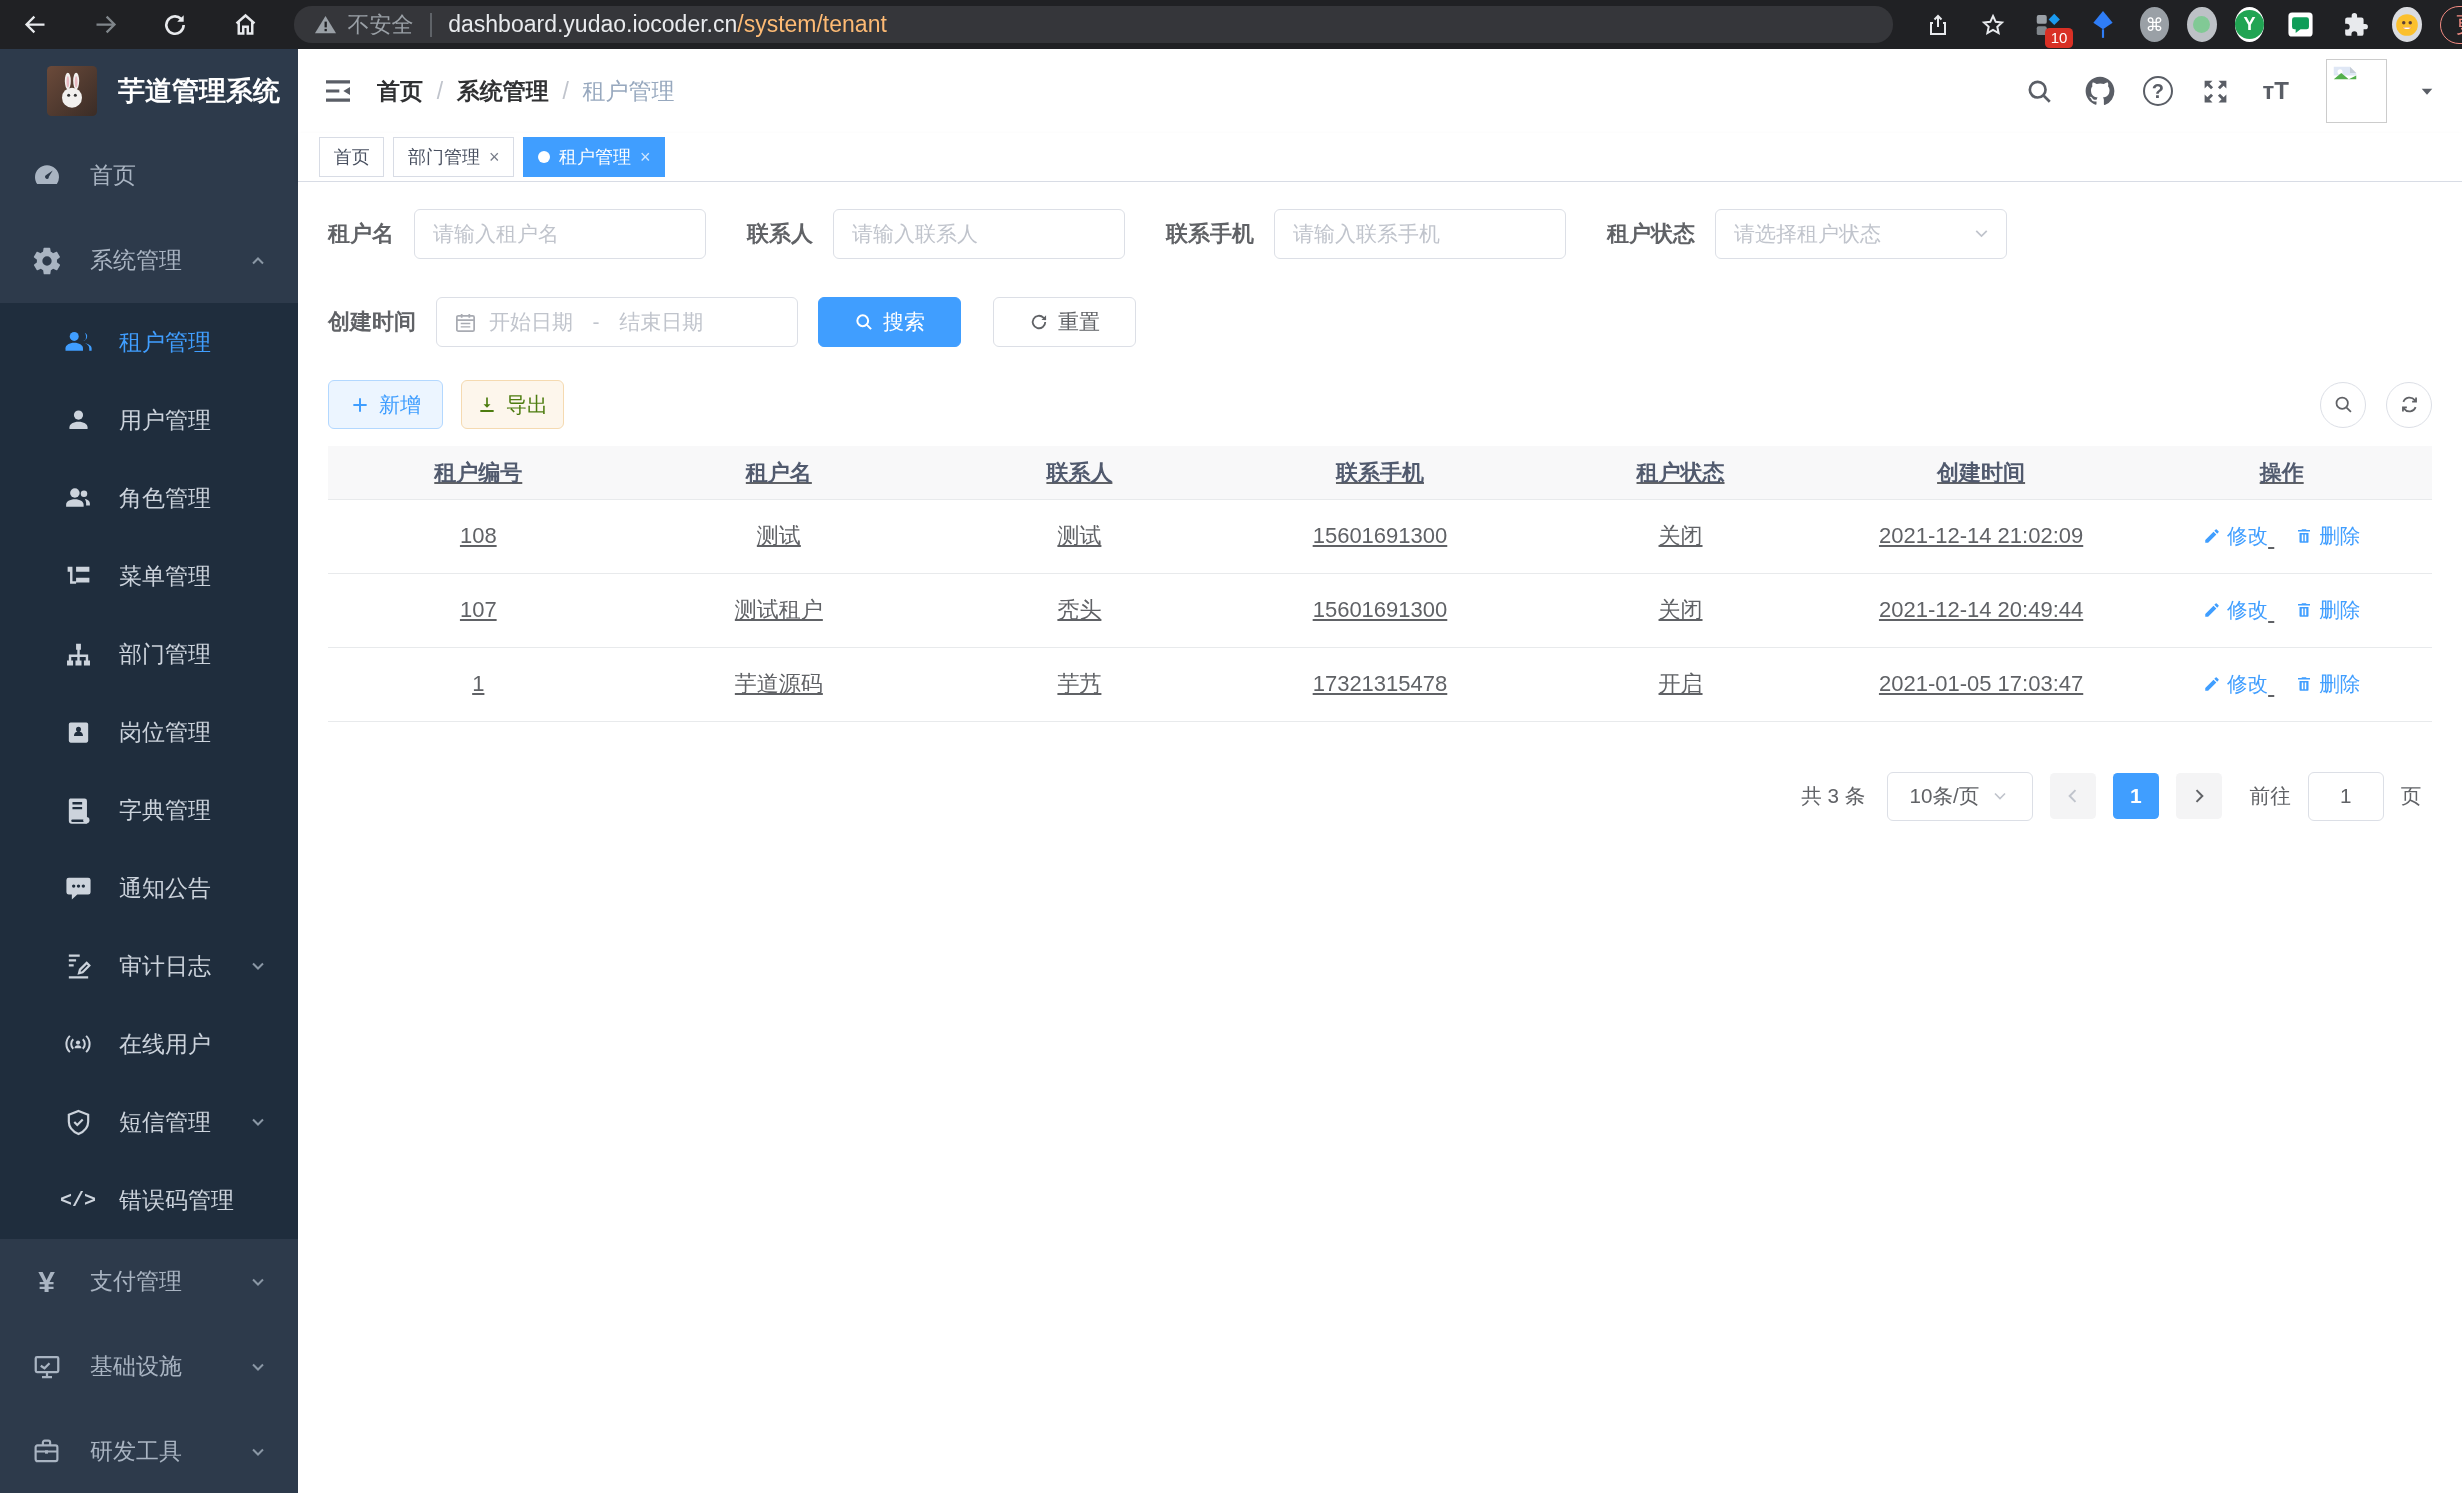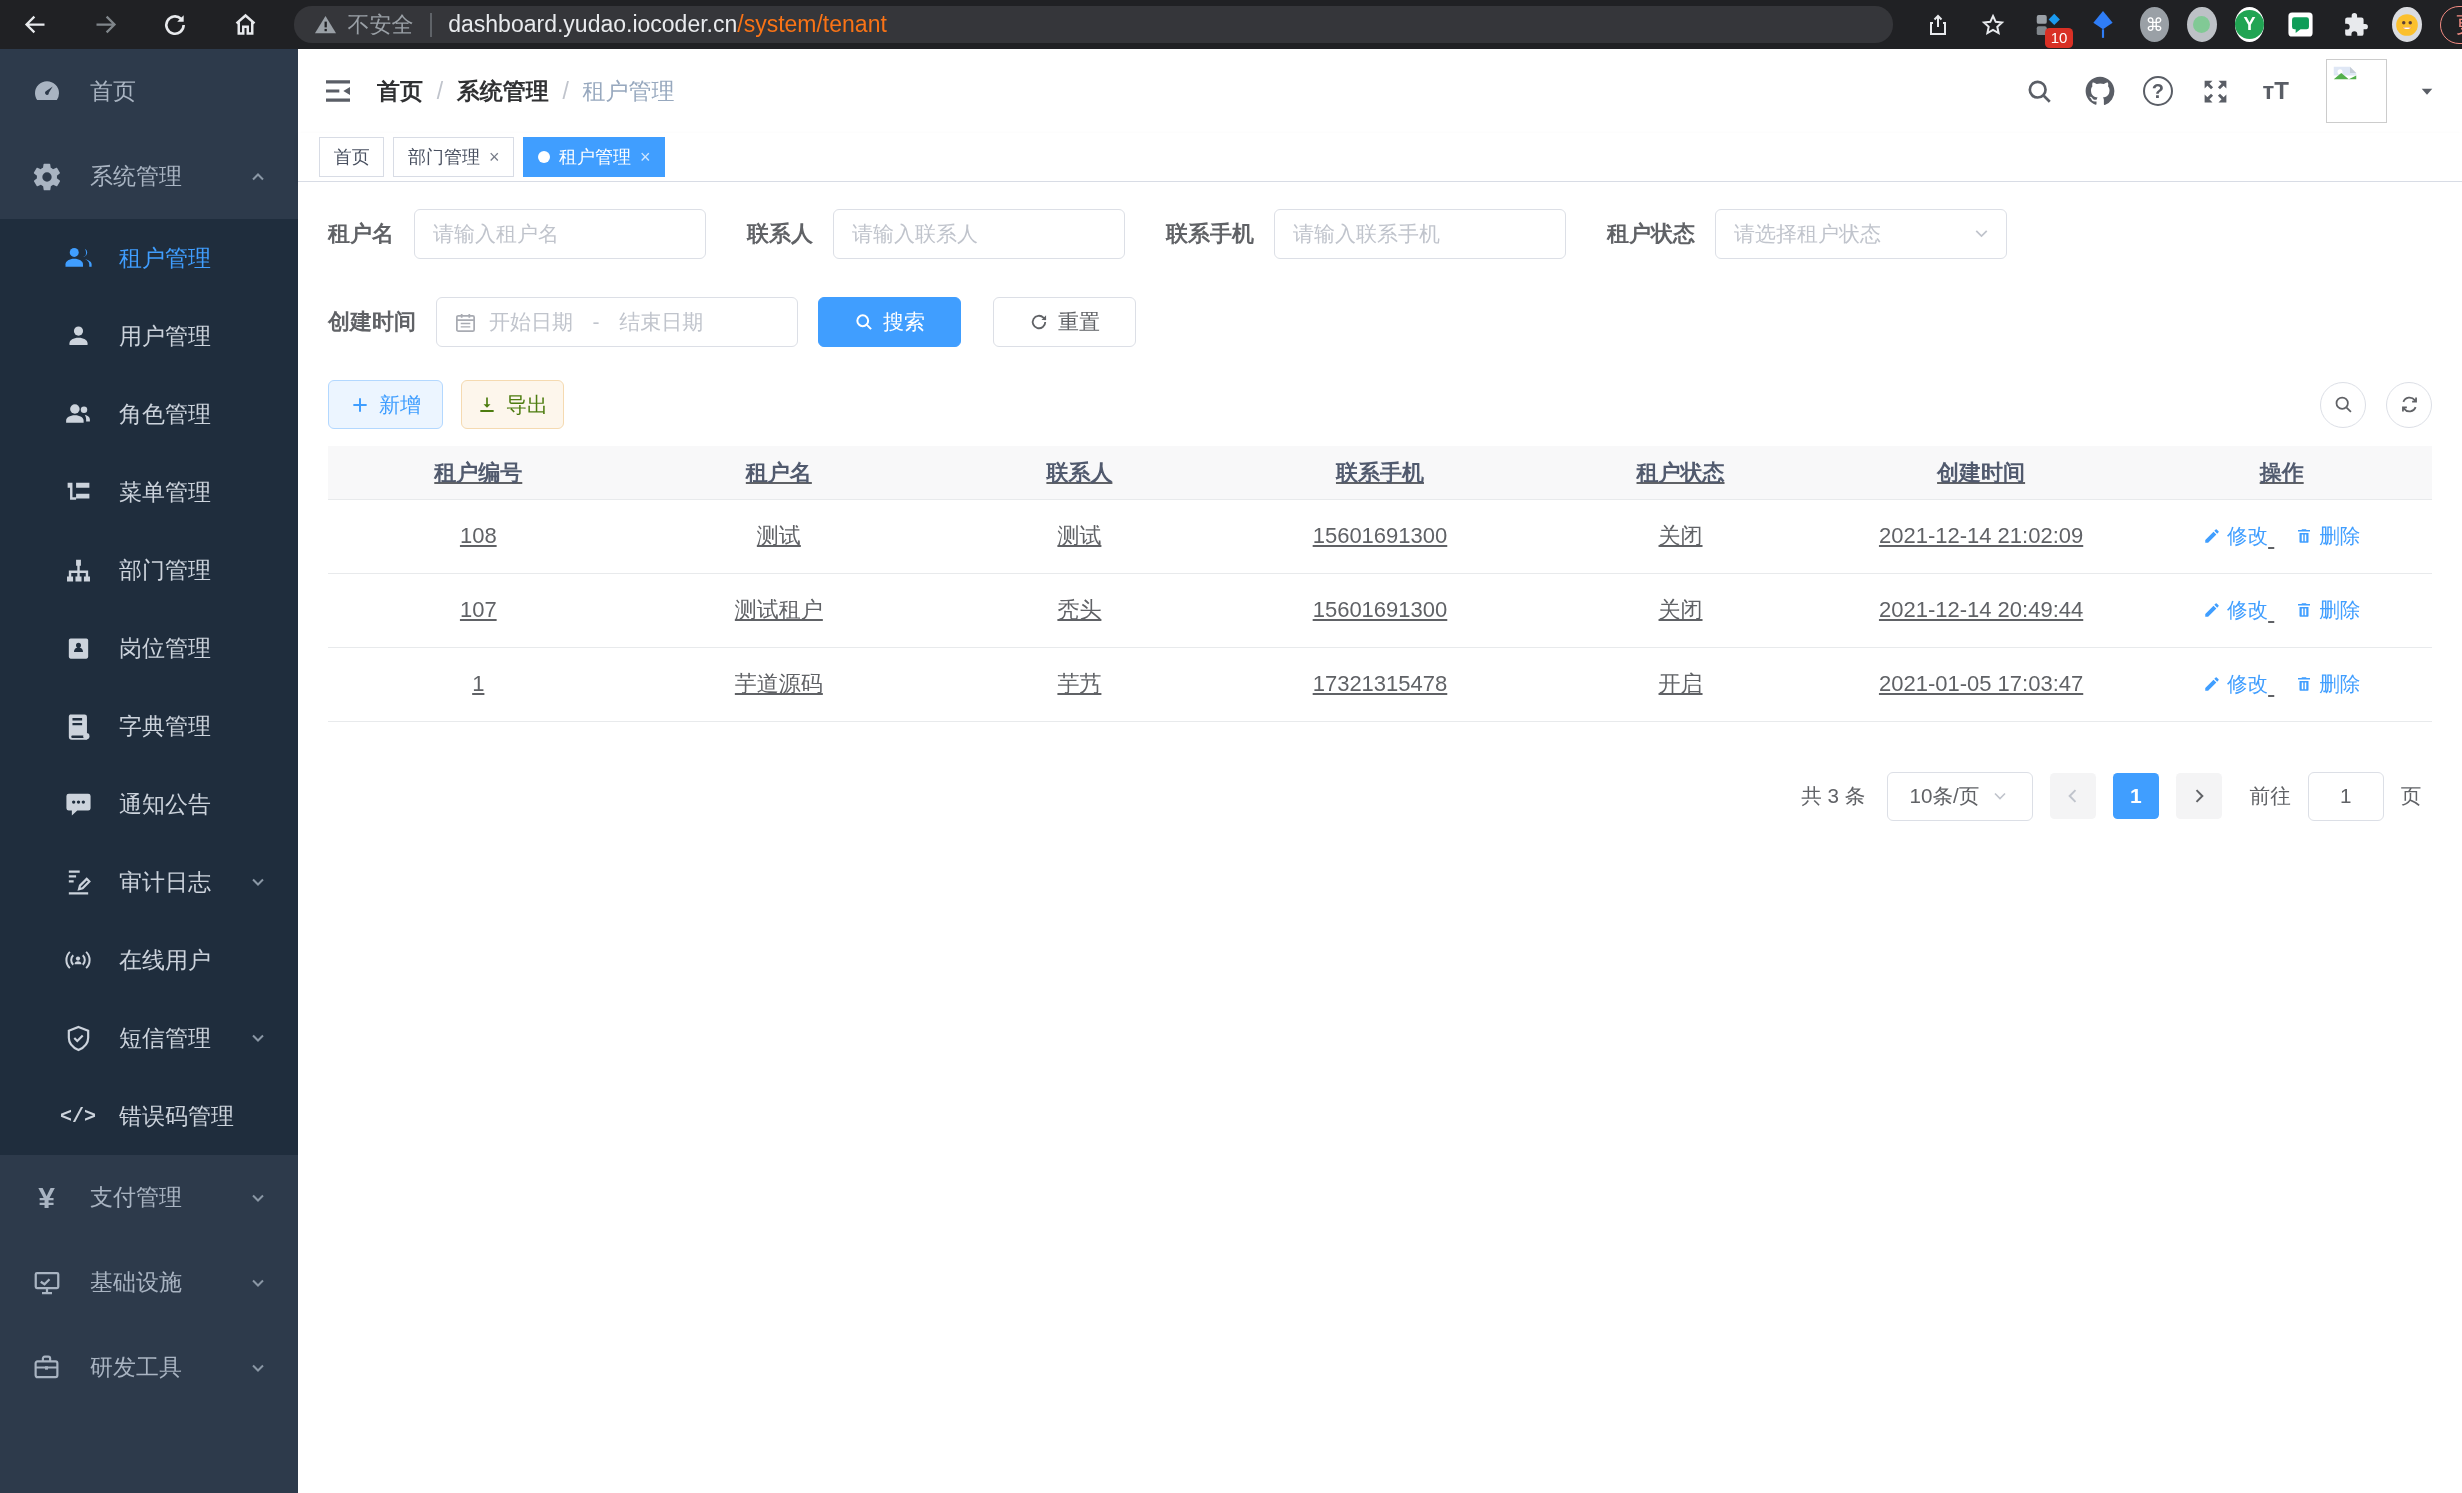--- a/index.html
+++ b/index.html
@@ -12,21 +12,21 @@
 
   
   .browser-bar{height:49px;background:#202124;display:flex;align-items:center;padding:0 13.7px;gap:27px;}
   .bnav{width:43px;height:43px;display:flex;align-items:center;justify-content:center;color:#e8eaed;flex:0 0 auto;}
   .bnav.dim{color:#80868b;}
   .url-pill{width:1599px;height:37px;background:#35363a;border-radius:18px;display:flex;align-items:center;padding:0 20px;gap:10.7px;flex:0 0 auto;}
   .sec-ico{color:#9aa0a6;}
   .sec-label{color:#9aa0a6;font-size:22px;}
   .pill-sep{width:1.5px;height:24px;background:#5f6368;margin:0 6px;flex:0 0 auto;}
   .url-text{font-size:23px;color:#e8eaed;white-space:nowrap;}
-  .url-text .path{color:#f97316;}
+  .url-text .path{color:#fdba74;}
   .bar-right{margin-left:auto;display:flex;align-items:center;gap:18px;}
   .bicon{width:37px;height:37px;display:flex;align-items:center;justify-content:center;color:#e8eaed;position:relative;flex:0 0 auto;}
   .ext-badge{position:absolute;right:-6px;bottom:-4.6px;background:#d93025;color:#fff;font-size:15px;border-radius:4.6px;padding:0.8px 5.3px;line-height:18px;}
   .circle-ext{width:35px;height:35px;border-radius:50%;display:flex;align-items:center;justify-content:center;font-size:18px;color:#fff;}
   .update-pill{height:38px;border:1.5px solid #f28b82;border-radius:20px;display:flex;align-items:center;gap:10.7px;padding:0 15px;color:#f28b82;font-size:22px;flex:0 0 auto;}
   .vdots{display:flex;flex-direction:column;gap:3.8px;}
   .vdots i{width:4.6px;height:4.6px;border-radius:50%;background:#f28b82;}
 
   
   .app{display:flex;height:1445px;}
@@ -207,20 +207,34 @@
           <i></i>
           <i></i>
         </span>
     </div>
   </div>
 </div>
 
 <div class="app">
 
   <aside class="sidebar">
+    <div class="logo-row">
+      <span class="logo-img">
+        <svg width="40" height="40" viewBox="0 0 24 24">
+            <ellipse cx="12" cy="16" rx="6" ry="6" fill="#f2f0ee"></ellipse>
+            <ellipse cx="9.5" cy="6" rx="1.8" ry="5" fill="#f2f0ee"></ellipse>
+            <ellipse cx="14.5" cy="6" rx="1.8" ry="5" fill="#f2f0ee"></ellipse>
+            <ellipse cx="9.5" cy="6.5" rx=".8" ry="3.4" fill="#e8b8c0"></ellipse>
+            <ellipse cx="14.5" cy="6.5" rx=".8" ry="3.4" fill="#e8b8c0"></ellipse>
+            <circle cx="10" cy="14.5" r=".9" fill="#333"></circle>
+            <circle cx="14" cy="14.5" r=".9" fill="#333"></circle>
+          </svg>
+      </span>
+      <span class="logo-title">芋道管理系统</span>
+    </div>
 
     <div class="menu-item">
       <span class="mi">
         <svg width="32" height="32" viewBox="0 0 24 24">
             <path fill="currentColor" d="M12 4a9 9 0 0 0-9 9c0 1.9.6 3.6 1.6 5h14.8A8.9 8.9 0 0 0 21 13a9 9 0 0 0-9-9zm1.2 9.7a1.6 1.6 0 0 1-2.7-1.1c0-.5.2-.9.6-1.2l5.2-3.6-2.9 4.8c-.1.4-.1.8-.2 1.1z"></path>
           </svg>
       </span>
       <span>首页</span>
     </div>
 

